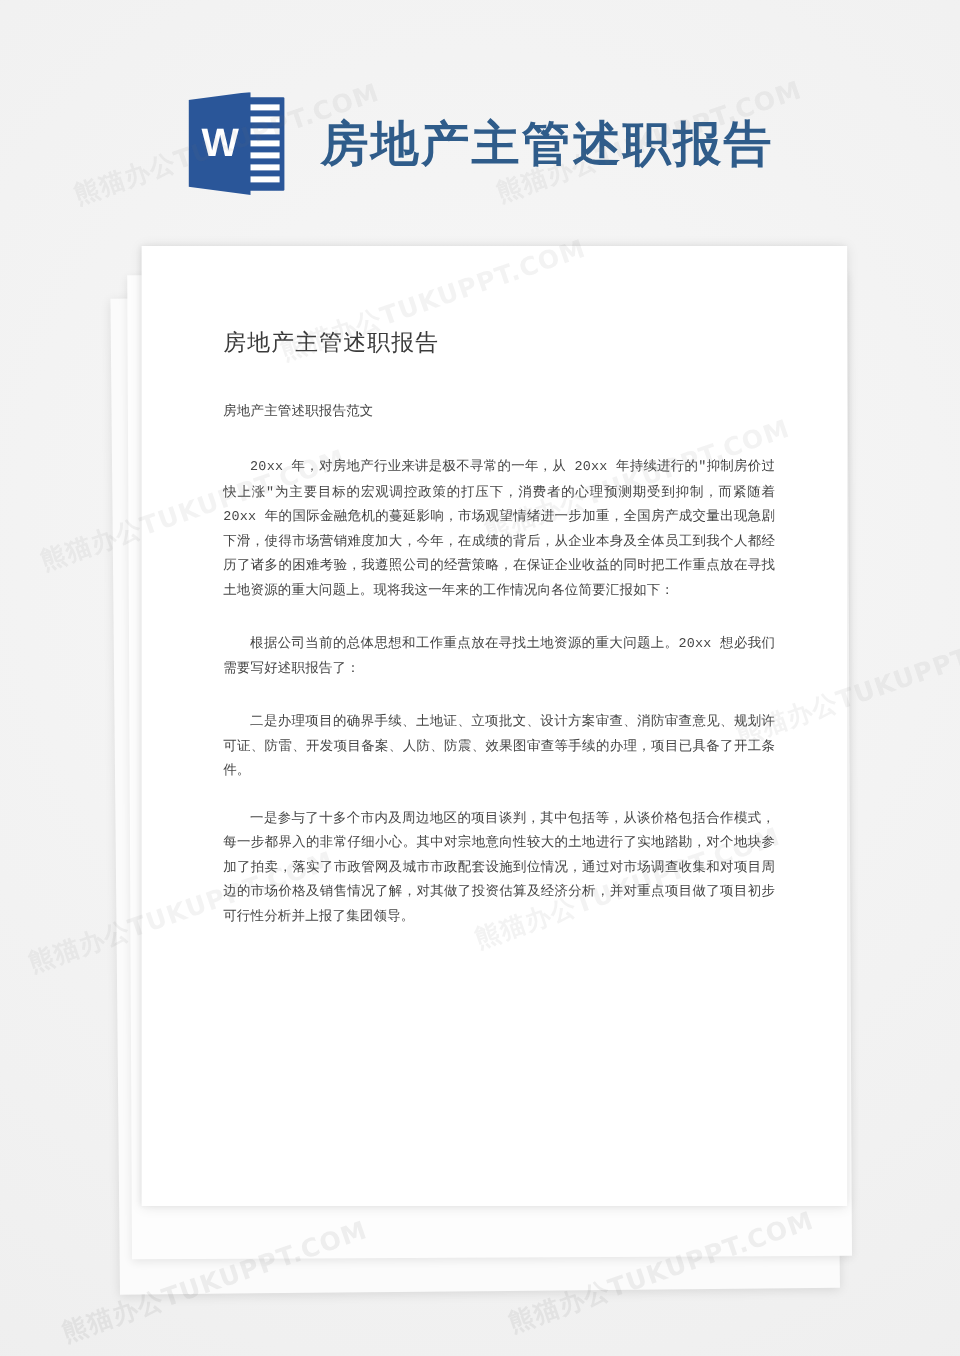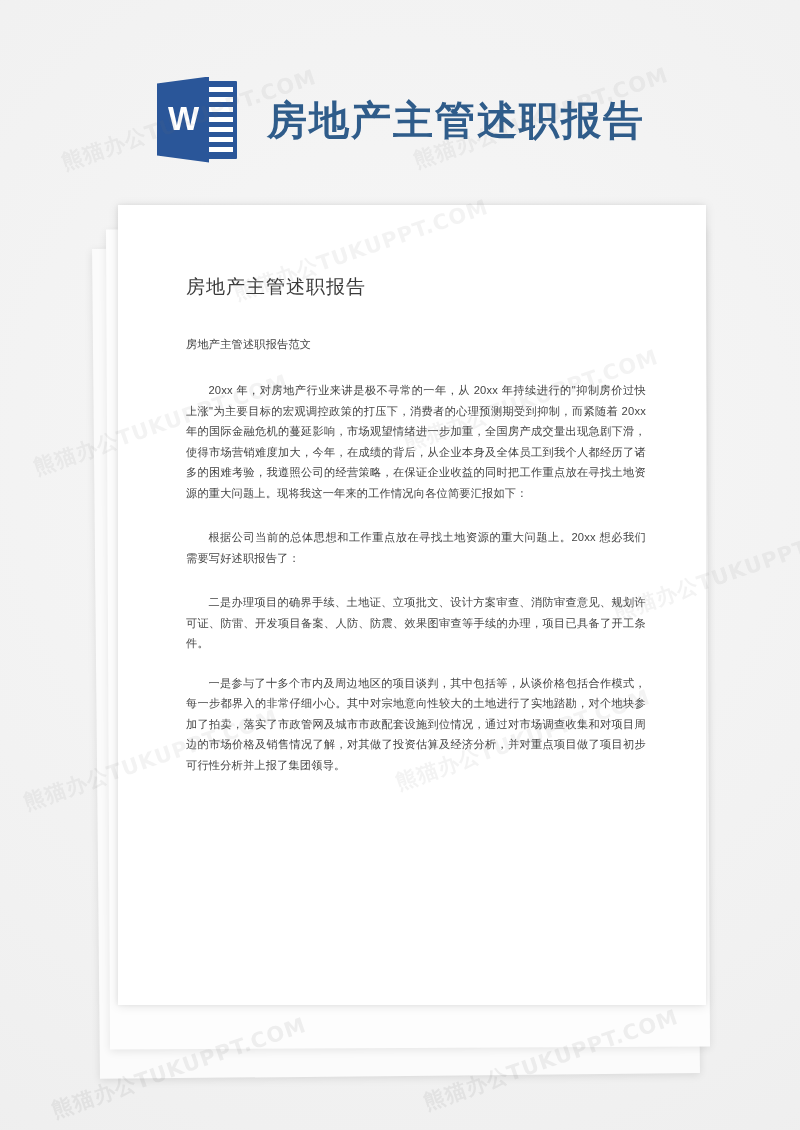--- a/index.html
+++ b/index.html
@@ -155,21 +155,21 @@
     font-family: "DejaVu Serif", serif;
     font-size: 19px;
     color: #3b3b3b;
     line-height: 1.4;
     letter-spacing: 1px;
     margin: 0 0 34px 0;
     font-weight: normal;
   }
 
   .doc p {
-    font-family: Liberation Sans, sans-serif;
+    font-family: Liberation Mono, monospace;
     color: #454545;
     font-size: 11.2px;
     line-height: 20.5px;
     margin: 0 0 19px 0;
     text-align: justify;
     text-justify: inter-ideograph;
     letter-spacing: 0.2px;
   }
   .doc p.lead {
     margin-bottom: 24px;

